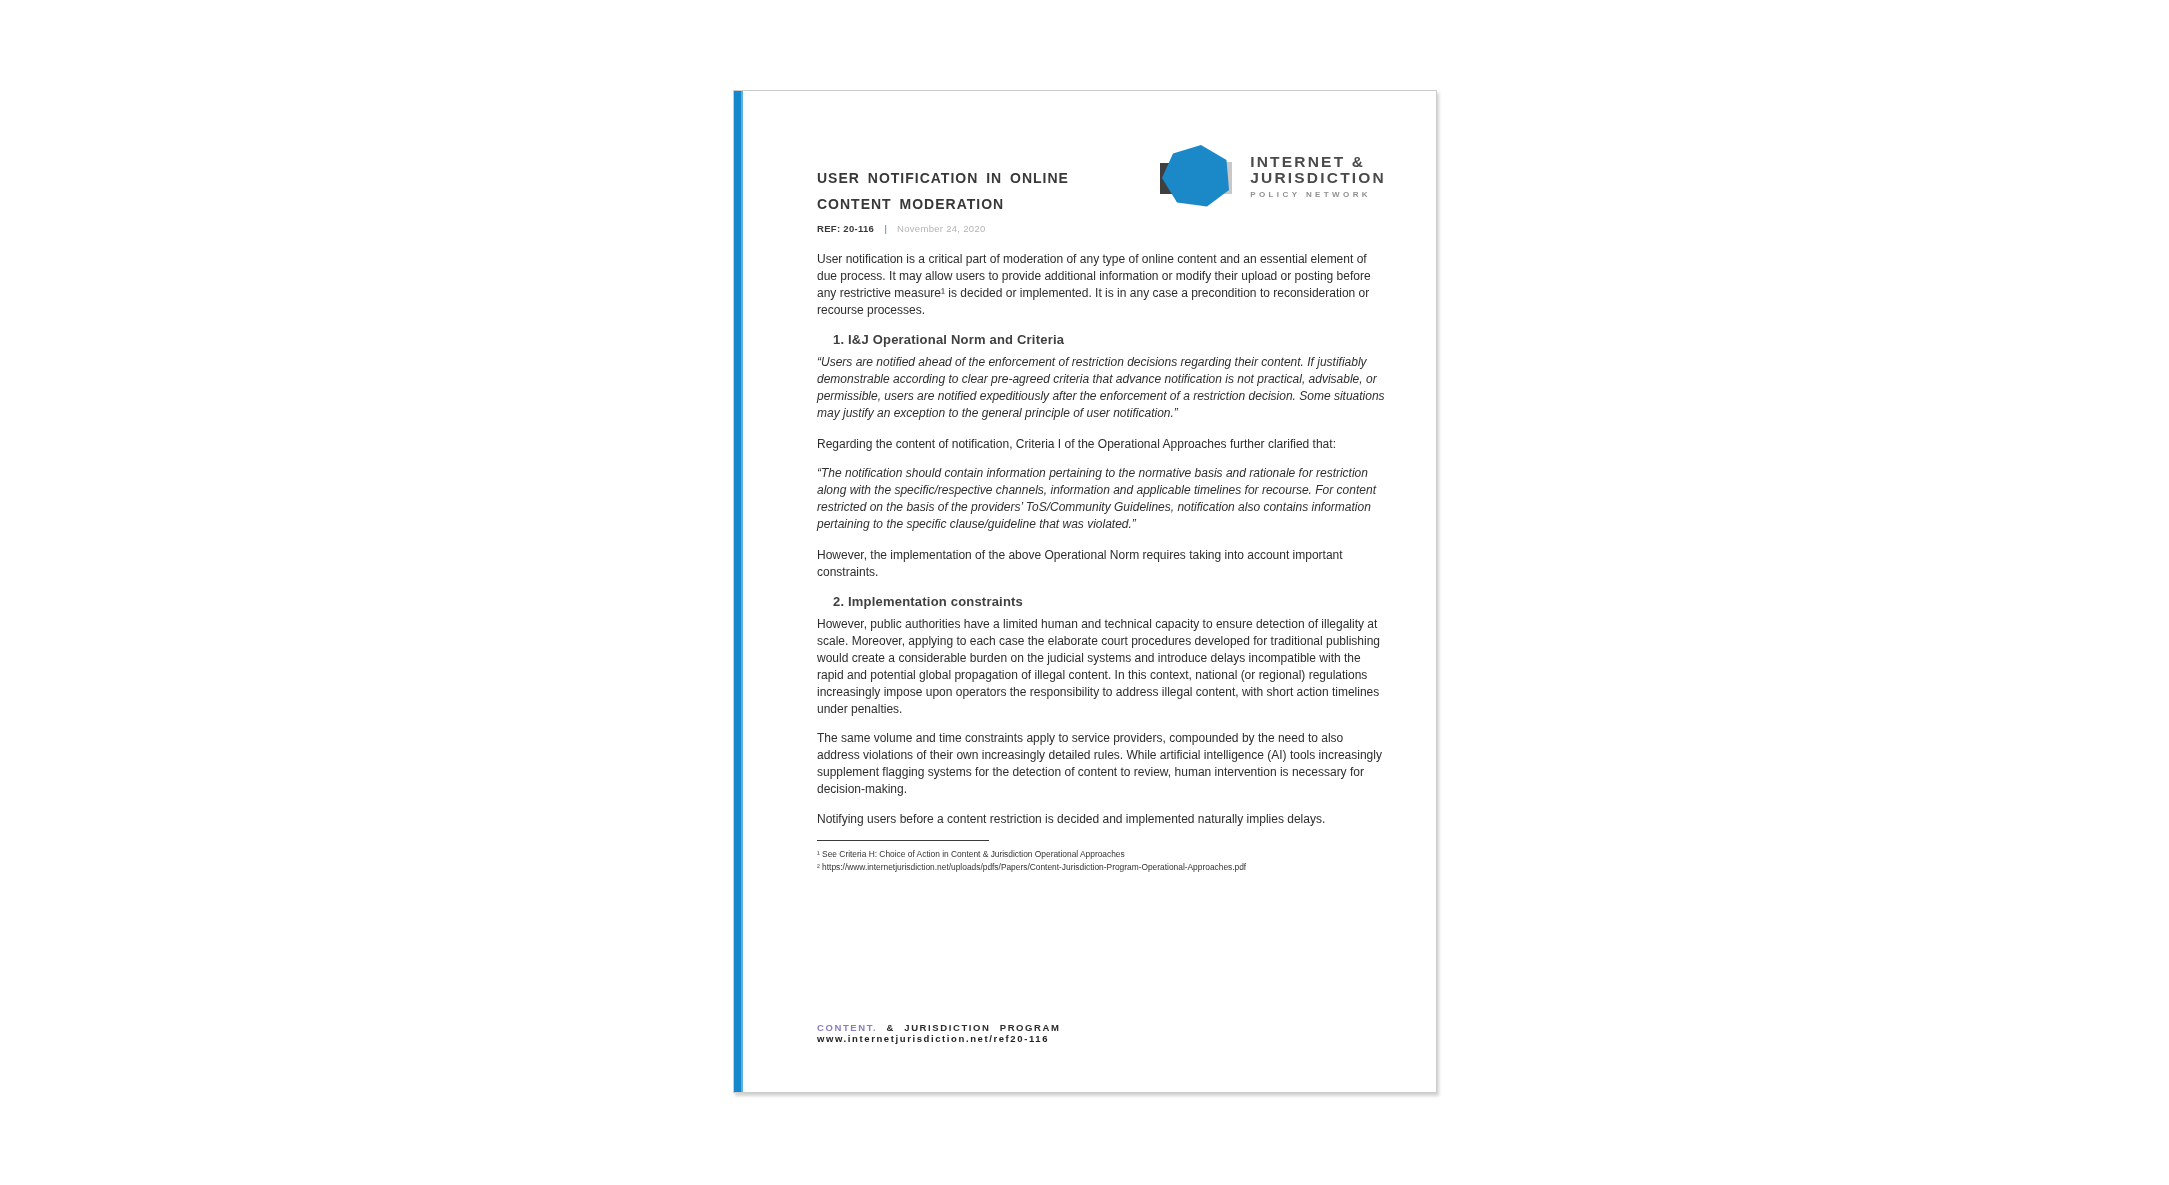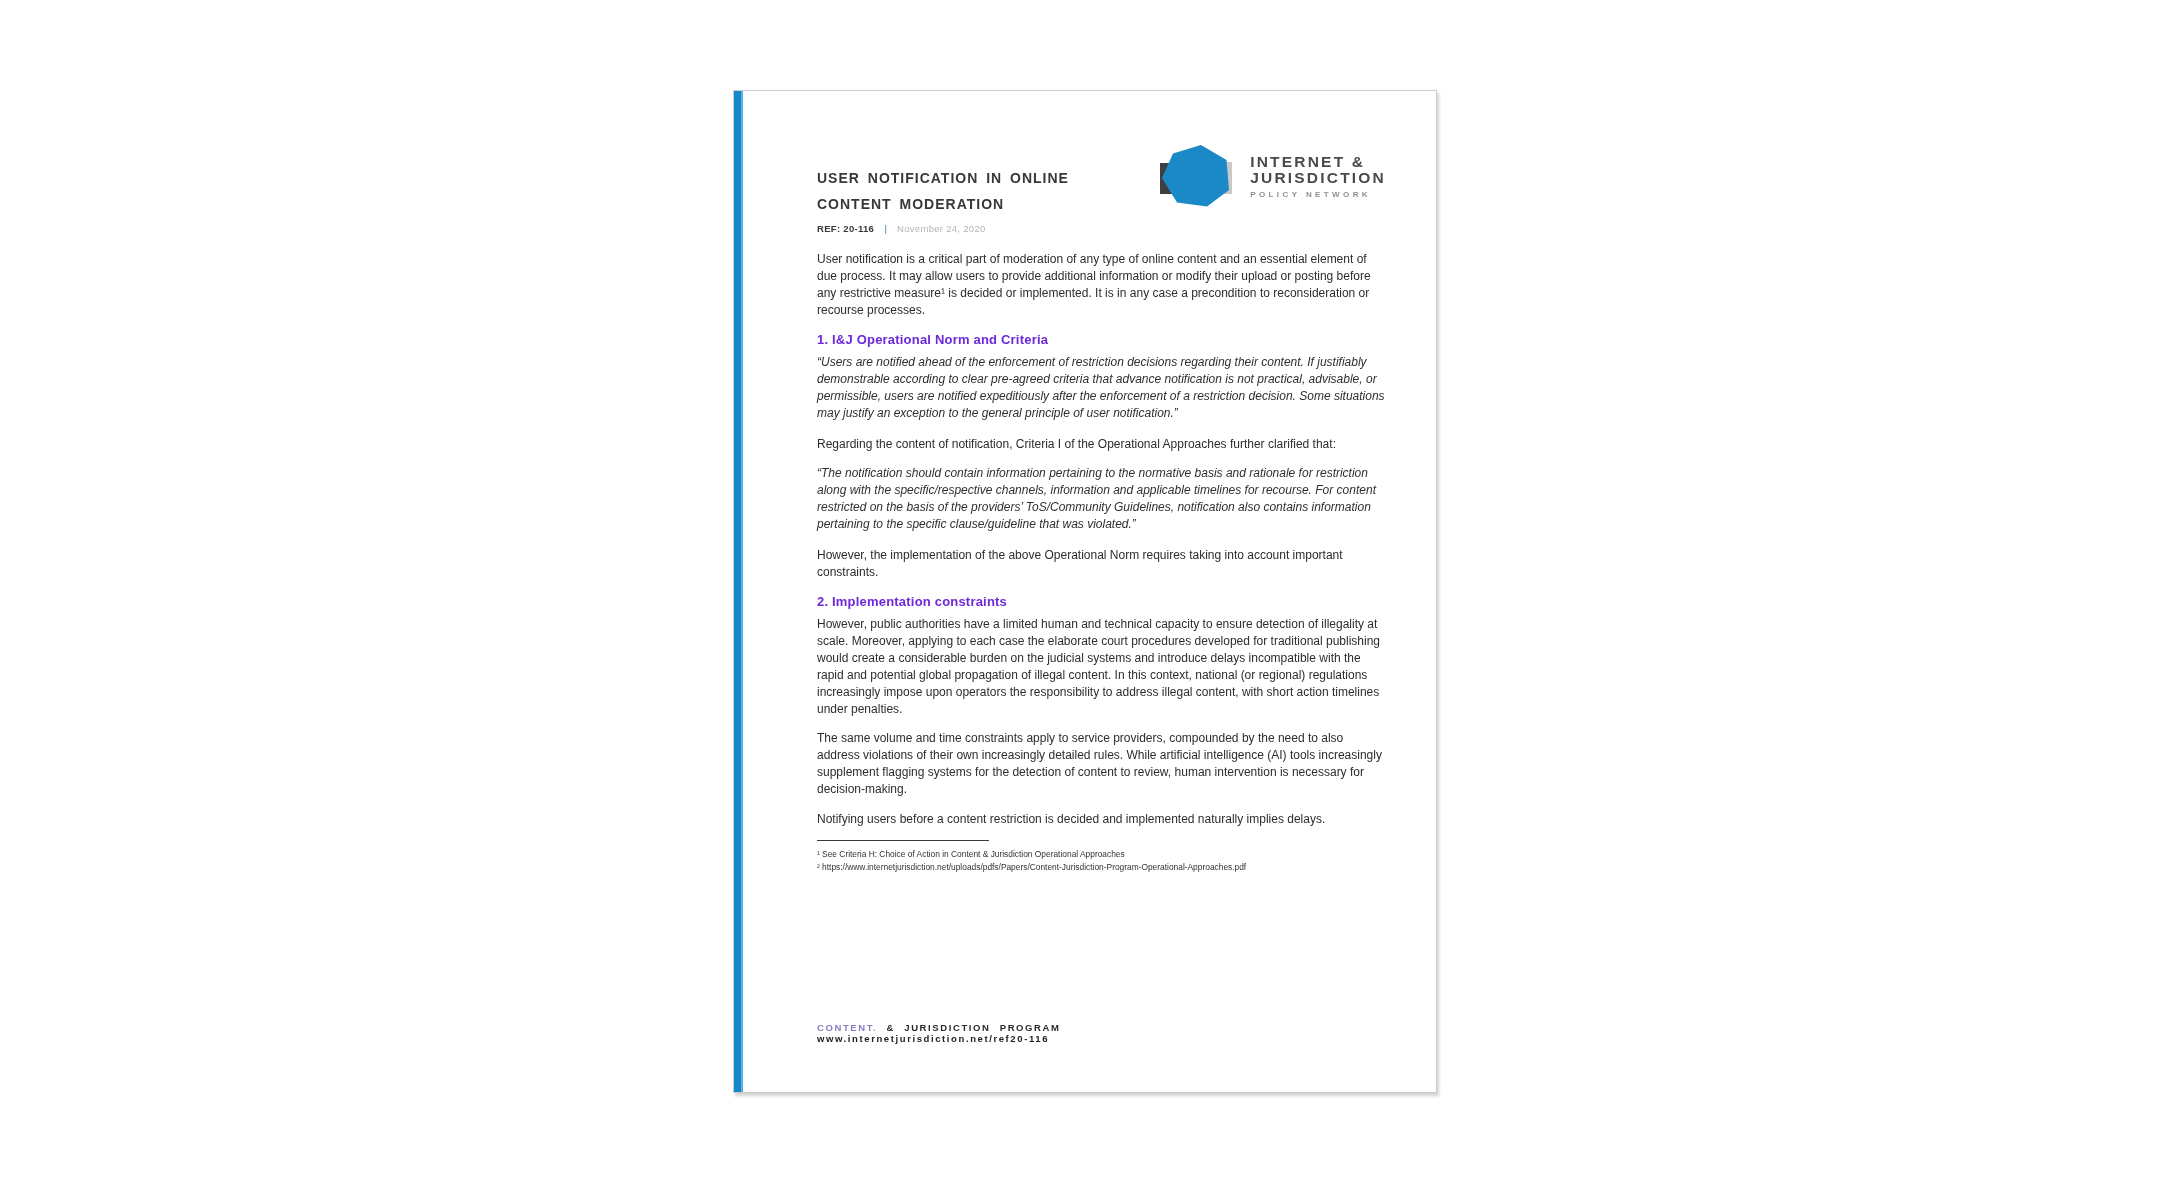--- a/index.html
+++ b/index.html
@@ -53,22 +53,22 @@
   }
 
   
   .doc-body { margin-top: 17px; }
   .para, .quote {
     font-size: 12px; line-height: 17px; color: #2d2d2d;
     margin: 0 0 12.5px 0; max-width: 573px;
   }
   .quote { font-style: italic; color: #2f2f2f; margin-bottom: 13.5px; }
   .section-heading {
-    font-size: 13px; font-weight: 700; color: #6d28d9;
-    letter-spacing: 0.2px; margin: 13px 0 7px 0;
+    font-size: 13px; font-weight: 700; color: #404040;
+    letter-spacing: 0.2px; margin: 13px 0 7px 16px;
   }
 
   
   .footnotes { margin-top: 9px; }
   .fn-divider { width: 172px; border-top: 1.5px solid #3a3a3a; margin-bottom: 7px; }
   .footnote { font-size: 8.4px; line-height: 13px; color: #333333; max-width: 573px; }
 
   
   .doc-footer {
     position: absolute; left: 83px; right: 50px; bottom: 48px;

